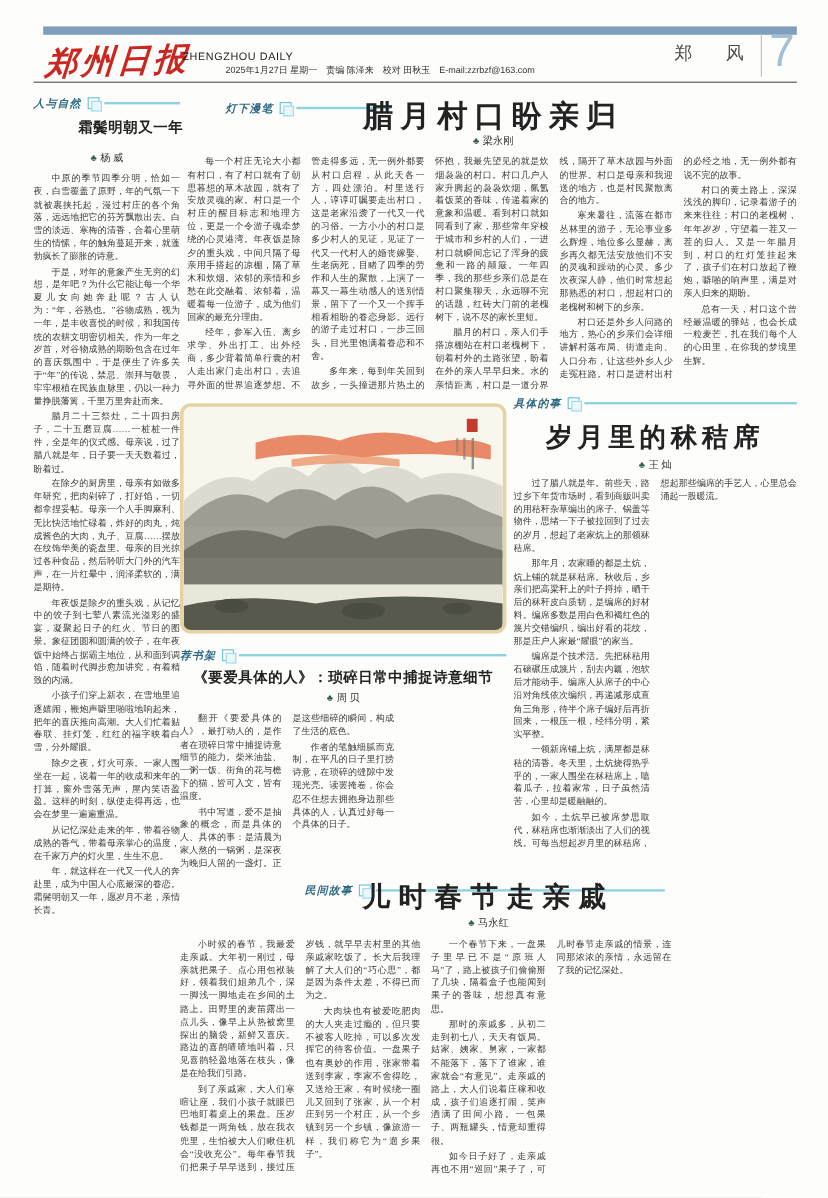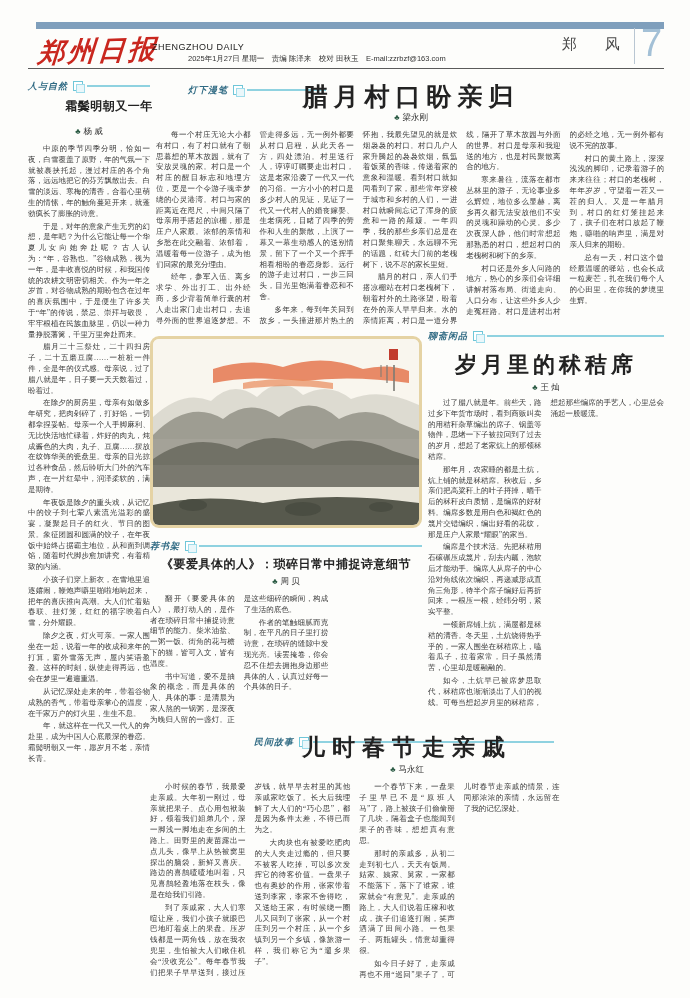--- a/index.html
+++ b/index.html
@@ -78,21 +78,21 @@
     <div class="label-row" style="left:0;top:4px;width:138px;margin-left:32px;">
       <span class="label-text">灯下漫笔</span>
       <span class="label-box"></span>
       <span class="label-line"></span>
     </div>
     <div class="headline" style="left:140px;top:0;width:230px;font-size:25px;letter-spacing:6px;">腊月村口盼亲归</div>
     <div class="byline" style="left:140px;top:32px;width:230px;">
       <span class="mark">♣</span><span>梁永刚</span>
     </div>
     <div class="body" style="left:0;top:50px;width:508px;height:200px;column-count:5;">
-        <p>每一个村庄无论大小都有村口，有了村口就有了朝思暮想的草木故园，就有了安放灵魂的家。村口是一个村庄的醒目标志和地理方位，更是一个令游子魂牵梦绕的心灵港湾。村口与家的距离近在咫尺，中间只隔了母亲用手搭起的凉棚，那是庄户人家最。浓郁的亲情和乡愁在此交融着、浓郁着，温暖着每一位游子，成为他们回家的最充分理由。</p>
+        <p>每一个村庄无论大小都有村口，有了村口就有了朝思暮想的草木故园，就有了安放灵魂的家。村口是一个村庄的醒目标志和地理方位，更是一个令游子魂牵梦绕的心灵港湾。年夜饭是除夕的重头戏，中间只隔了母亲用手搭起的凉棚，隔了草木和炊烟。浓郁的亲情和乡愁在此交融着、浓郁着，温暖着每一位游子，成为他们回家的最充分理由。</p>
         <p>经年，参军入伍、离乡求学、外出打工、出外经商，多少背着简单行囊的村人走出家门走出村口，去追寻外面的世界追逐梦想。不管走得多远，无一例外都要从村口启程，从此天各一方，四处漂泊。村里送行人，谆谆叮嘱要走出村口，这是老家沿袭了一代又一代的习俗。一方小小的村口是多少村人的见证，见证了一代又一代村人的婚丧嫁娶、生老病死，目睹了四季的劳作和人生的聚散，上演了一幕又一幕生动感人的送别情景，留下了一个又一个挥手相看相盼的眷恋身影。远行的游子走过村口，一步三回头，目光里饱满着眷恋和不舍。</p>
         <p>多年来，每到年关回到故乡，一头撞进那片热土的怀抱，我最先望见的就是炊烟袅袅的村口。村口几户人家升腾起的袅袅炊烟，氤氲着饭菜的香味，传递着家的意象和温暖。看到村口就如同看到了家，那些常年穿梭于城市和乡村的人们，一进村口就瞬间忘记了浑身的疲惫和一路的颠簸。一年四季，我的那些乡亲们总是在村口聚集聊天，永远聊不完的话题，红砖大门前的老槐树下，说不尽的家长里短。</p>
         <p>腊月的村口，亲人们手搭凉棚站在村口老槐树下，朝着村外的土路张望，盼着在外的亲人早早归来。水的亲情距离，村口是一道分界线，隔开了草木故园与外面的世界。村口是母亲和我迎送的地方，也是村民聚散离合的地方。</p>
         <p>寒来暑往，流落在都市丛林里的游子，无论事业多么辉煌，地位多么显赫，离乡再久都无法安放他们不安的灵魂和躁动的心灵。多少次夜深人静，他们时常想起那熟悉的村口，想起村口的老槐树和树下的乡亲。</p>
         <p>村口还是外乡人问路的地方，热心的乡亲们会详细讲解村落布局、街道走向、人口分布，让这些外乡人少走冤枉路。村口是进村出村的必经之地，无一例外都有说不完的故事。</p>
         <p>村口的黄土路上，深深浅浅的脚印，记录着游子的来来往往；村口的老槐树，年年岁岁，守望着一茬又一茬的归人。又是一年腊月到，村口的红灯笼挂起来了，孩子们在村口放起了鞭炮，噼啪的响声里，满是对亲人归来的期盼。</p>
         <p>总有一天，村口这个曾经最温暖的驿站，也会长成一粒麦芒，扎在我们每个人的心田里，在你我的梦境里生辉。</p>
       </div>
   </div>
 
@@ -111,21 +111,21 @@
       <ellipse cx="228" cy="168" rx="12" ry="5" fill="#4a4d42"></ellipse>
       <rect x="236" y="10" width="9" height="11" fill="#c23b2e"></rect>
       <rect x="240" y="26" width="2" height="26" fill="#7a7a74" opacity="0.8"></rect>
       <rect x="233" y="26" width="2" height="18" fill="#7a7a74" opacity="0.6"></rect>
       <rect x="227" y="26" width="2" height="12" fill="#7a7a74" opacity="0.5"></rect>
     </svg>
   </div>
 
   <div class="art" style="left:428px;top:330px;width:236px;height:400px;">
     <div class="label-row" style="left:0;top:0;width:236px;">
-      <span class="label-text">聊斋闲品</span>
+      <span class="label-text">具体的事</span>
       <span class="label-box"></span>
       <span class="label-line"></span>
     </div>
     <div class="headline" style="left:0;top:20px;width:236px;font-size:22px;letter-spacing:4px;">岁月里的秫秸席</div>
     <div class="byline" style="top:52px;">
       <span class="mark">♣</span><span>王 灿</span>
     </div>
     <div class="body" style="left:0;top:68px;width:236px;height:330px;column-count:2;">
         <p>过了腊八就是年。前些天，路过乡下年货市场时，看到商贩叫卖的用秸秆杂草编出的席子、锅盖等物件，思绪一下子被拉回到了过去的岁月，想起了老家炕上的那领秫秸席。</p>
         <p>那年月，农家睡的都是土炕，炕上铺的就是秫秸席。秋收后，乡亲们把高粱秆上的叶子捋掉，晒干后的秫秆皮白质韧，是编席的好材料。编席多数是用白色和褐红色的篾片交错编织，编出好看的花纹，那是庄户人家最“耀眼”的家当。</p>

